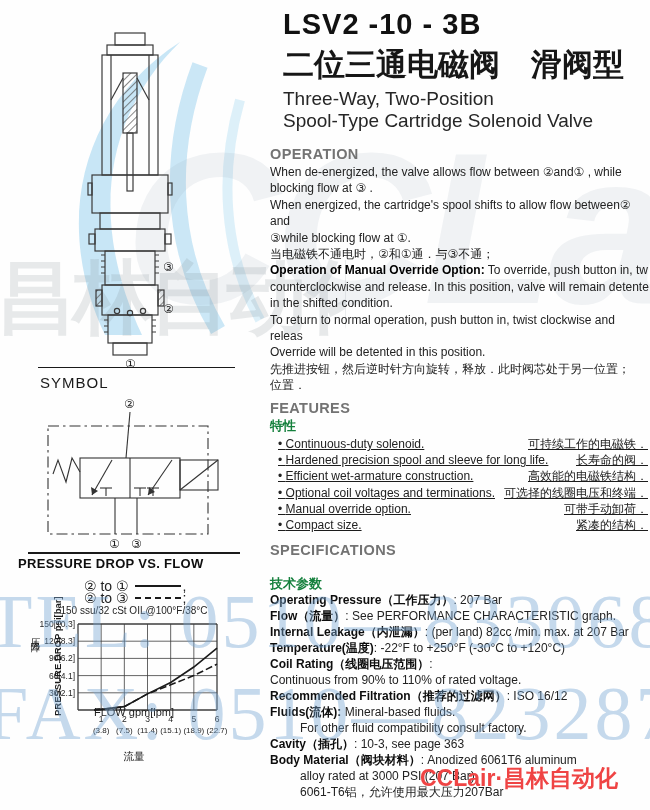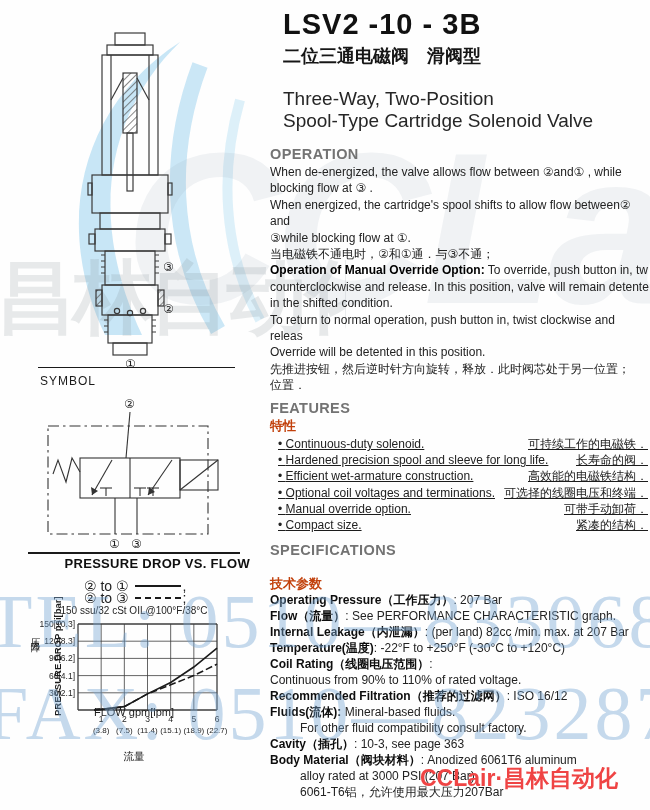--- a/index.html
+++ b/index.html
@@ -3,40 +3,40 @@
 <meta charset="utf-8">
 <style>
   html,body{margin:0;padding:0;}
   body{width:650px;height:810px;position:relative;overflow:hidden;background:#fefefe;
        font-family:"Liberation Sans","DejaVu Sans",sans-serif;color:#1c1c1c;}
   .abs{position:absolute;}
   .z0{z-index:0;} .z1{z-index:1;} .z2{z-index:2;} .z3{z-index:3;}
 
   
   .model-title{left:283px;top:8px;font-size:29px;font-weight:bold;letter-spacing:1px;color:#111;}
-  .subtitle-cn{left:283px;top:44px;font-size:18px;font-weight:bold;color:#161616;}
+  .subtitle-cn{left:283px;top:44px;font-size:31px;font-weight:bold;color:#161616;}
   .title-en{left:283px;font-size:19px;color:#262626;}
   .h-section{font-size:14.5px;font-weight:bold;letter-spacing:.4px;color:#737373;}
-  .h-cn{font-size:13px;font-weight:bold;color:#c2410c;}
+  .h-cn{font-size:13px;font-weight:bold;color:#15803d;}
   .op-lines{left:270px;top:164px;width:380px;}
   .op-line{font-size:12px;line-height:16.4px;color:#222;}
   .op-line b{color:#000000;}
   .feat-rows{left:278px;top:436px;width:370px;text-decoration:underline;}
   .feat-row{display:flex;justify-content:space-between;font-size:12px;line-height:16.2px;color:#222;}
   .feat-en::before{content:"• ";}
   .feat-cn{white-space:nowrap;}
   .spec-rows{left:270px;top:592px;width:380px;}
   .spec-line{font-size:12px;line-height:16px;color:#222;}
   .spec-line .b{font-weight:bold;color:#0d0d0d;}
   .spec-line.ind{padding-left:30px;}
 
   
   .divider{border-top:1.6px solid #1a1a1a;height:0;}
-  .symbol-h{left:40px;top:374px;font-size:12px;letter-spacing:1px;color:#1a1a1a;}
-  .chart-h{left:18px;top:556px;width:232px;text-align:right;font-size:13px;font-weight:bold;letter-spacing:.3px;color:#0f0f0f;}
+  .symbol-h{left:40px;top:374px;font-size:15px;letter-spacing:1px;color:#1a1a1a;}
+  .chart-h{left:18px;top:556px;width:232px;text-align:left;font-size:13px;font-weight:bold;letter-spacing:.3px;color:#0f0f0f;}
   .legend{left:84px;top:580px;}
   .legend-row{display:flex;align-items:center;font-size:14px;color:#222;height:12px;justify-content:space-between;}
   .legend-sample{display:inline-block;width:46px;margin:0 2px 0 6px;}
   .legend-sample.solid{border-top:2.4px solid #1a1a1a;}
   .legend-sample.dashed{border-top:2.4px dashed #1a1a1a;}
   .chart-sub{left:18px;top:605px;width:232px;text-align:center;font-size:10px;color:#1e1e1e;}
   .ylab-en{left:52px;top:716px;transform:rotate(-90deg);transform-origin:left top;
            font-size:9.5px;font-weight:600;white-space:nowrap;color:#1b1b1b;}
   .ylab-cn{left:28px;top:630px;writing-mode:vertical-rl;font-size:10px;color:#1b1b1b;letter-spacing:2px;}
   .xlab-en{left:18px;top:706px;width:232px;text-align:center;font-size:11px;color:#1b1b1b;}

